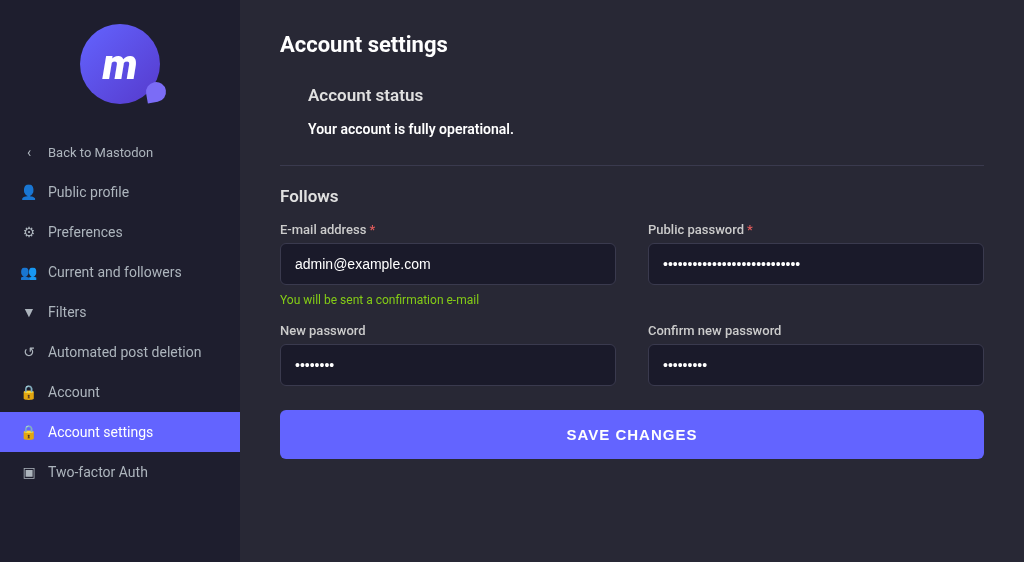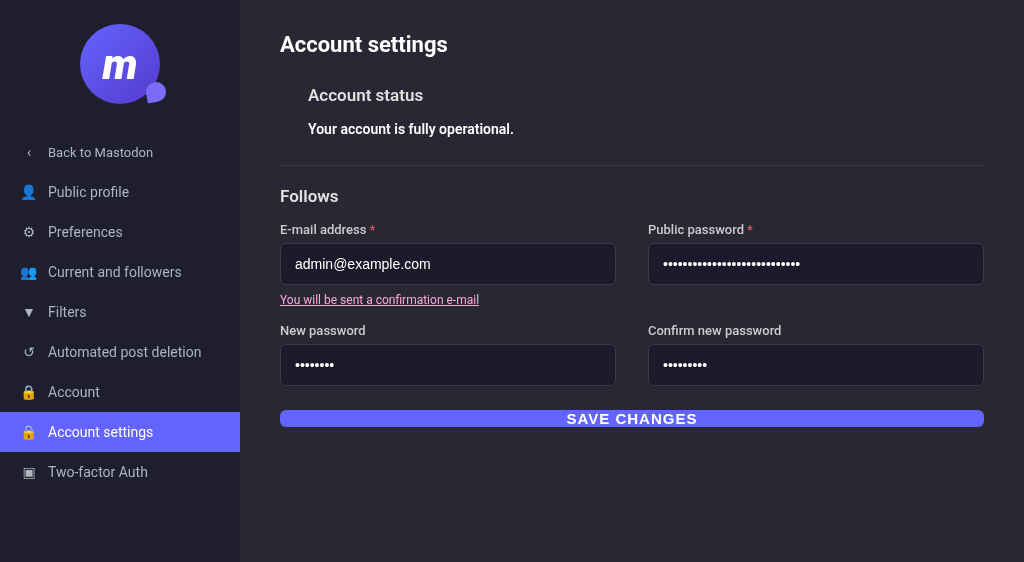--- a/index.html
+++ b/index.html
@@ -160,32 +160,31 @@
       border-radius: 6px;
       color: #ffffff;
       padding: 12px 14px;
       font-size: 14px;
       outline: none;
       width: 100%;
     }
 
     .form-hint {
       font-size: 12px;
-      color: #f9a8d4;
+      color: #84cc16;
       margin-top: 2px;
-      text-decoration: underline;
     }
 
     .save-button {
       width: 100%;
       background-color: #6364ff;
       color: #ffffff;
       border: none;
       border-radius: 6px;
-      padding: 0;
+      padding: 16px;
       font-size: 15px;
       font-weight: 700;
       letter-spacing: 1px;
       cursor: pointer;
       margin-top: 8px;
       transition: background 0.15s;
     }
 
     .divider {
       height: 1px;

